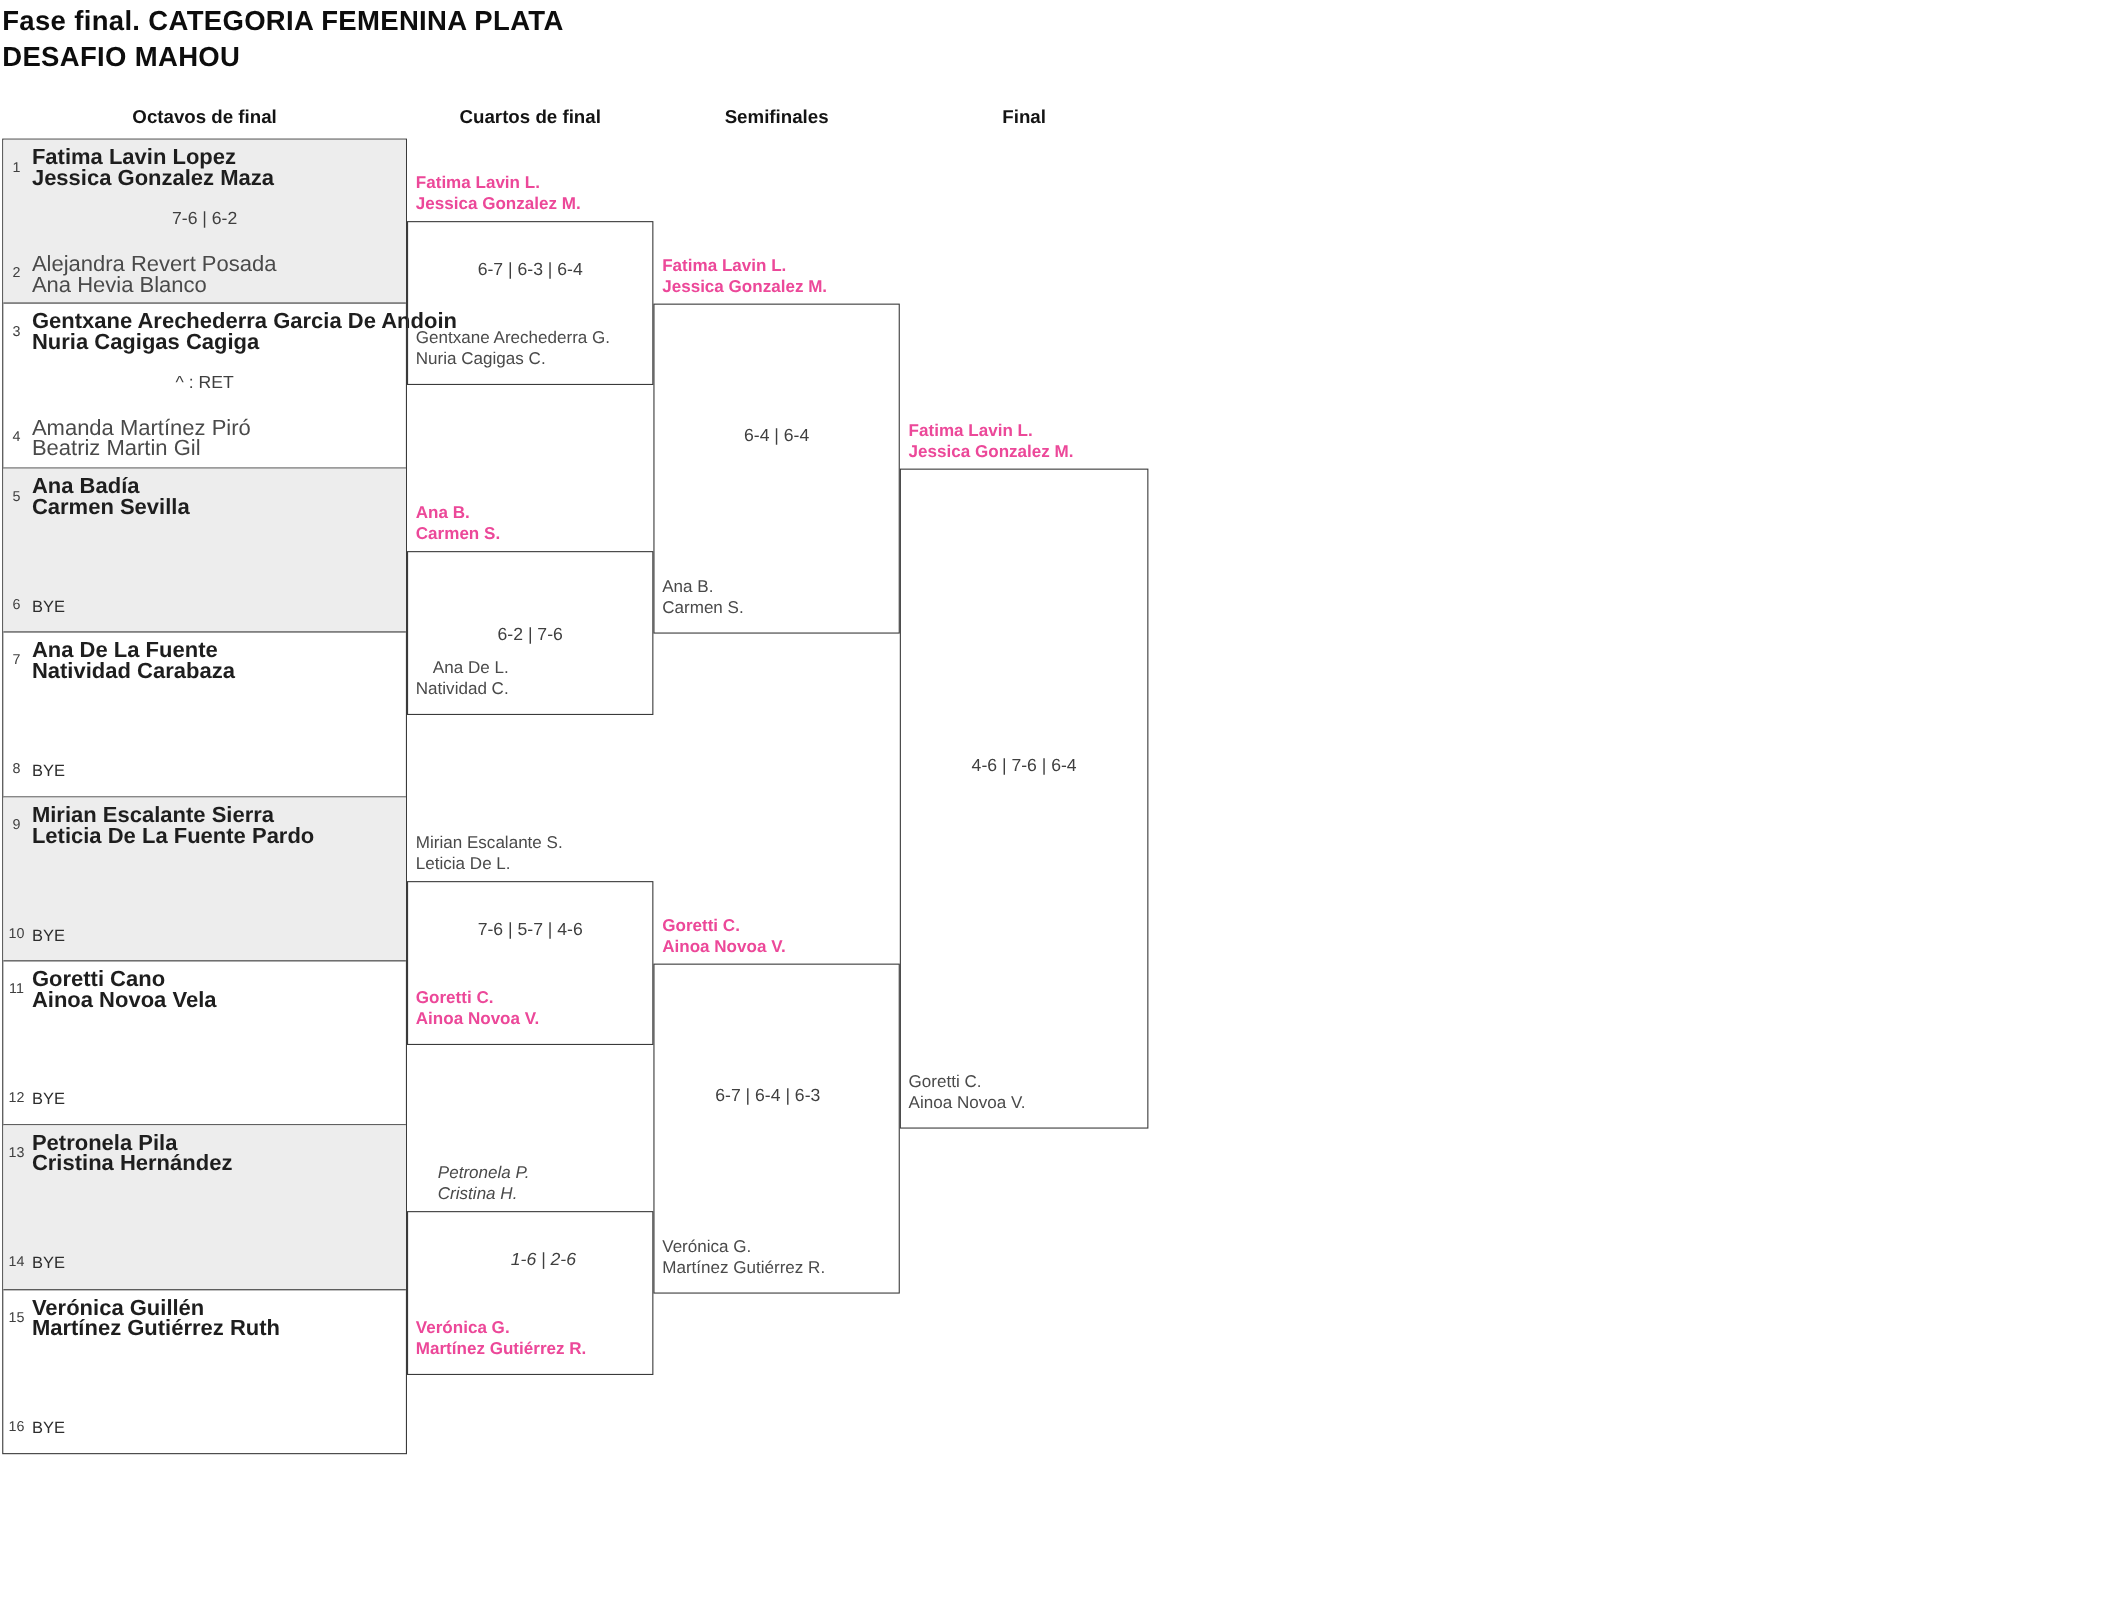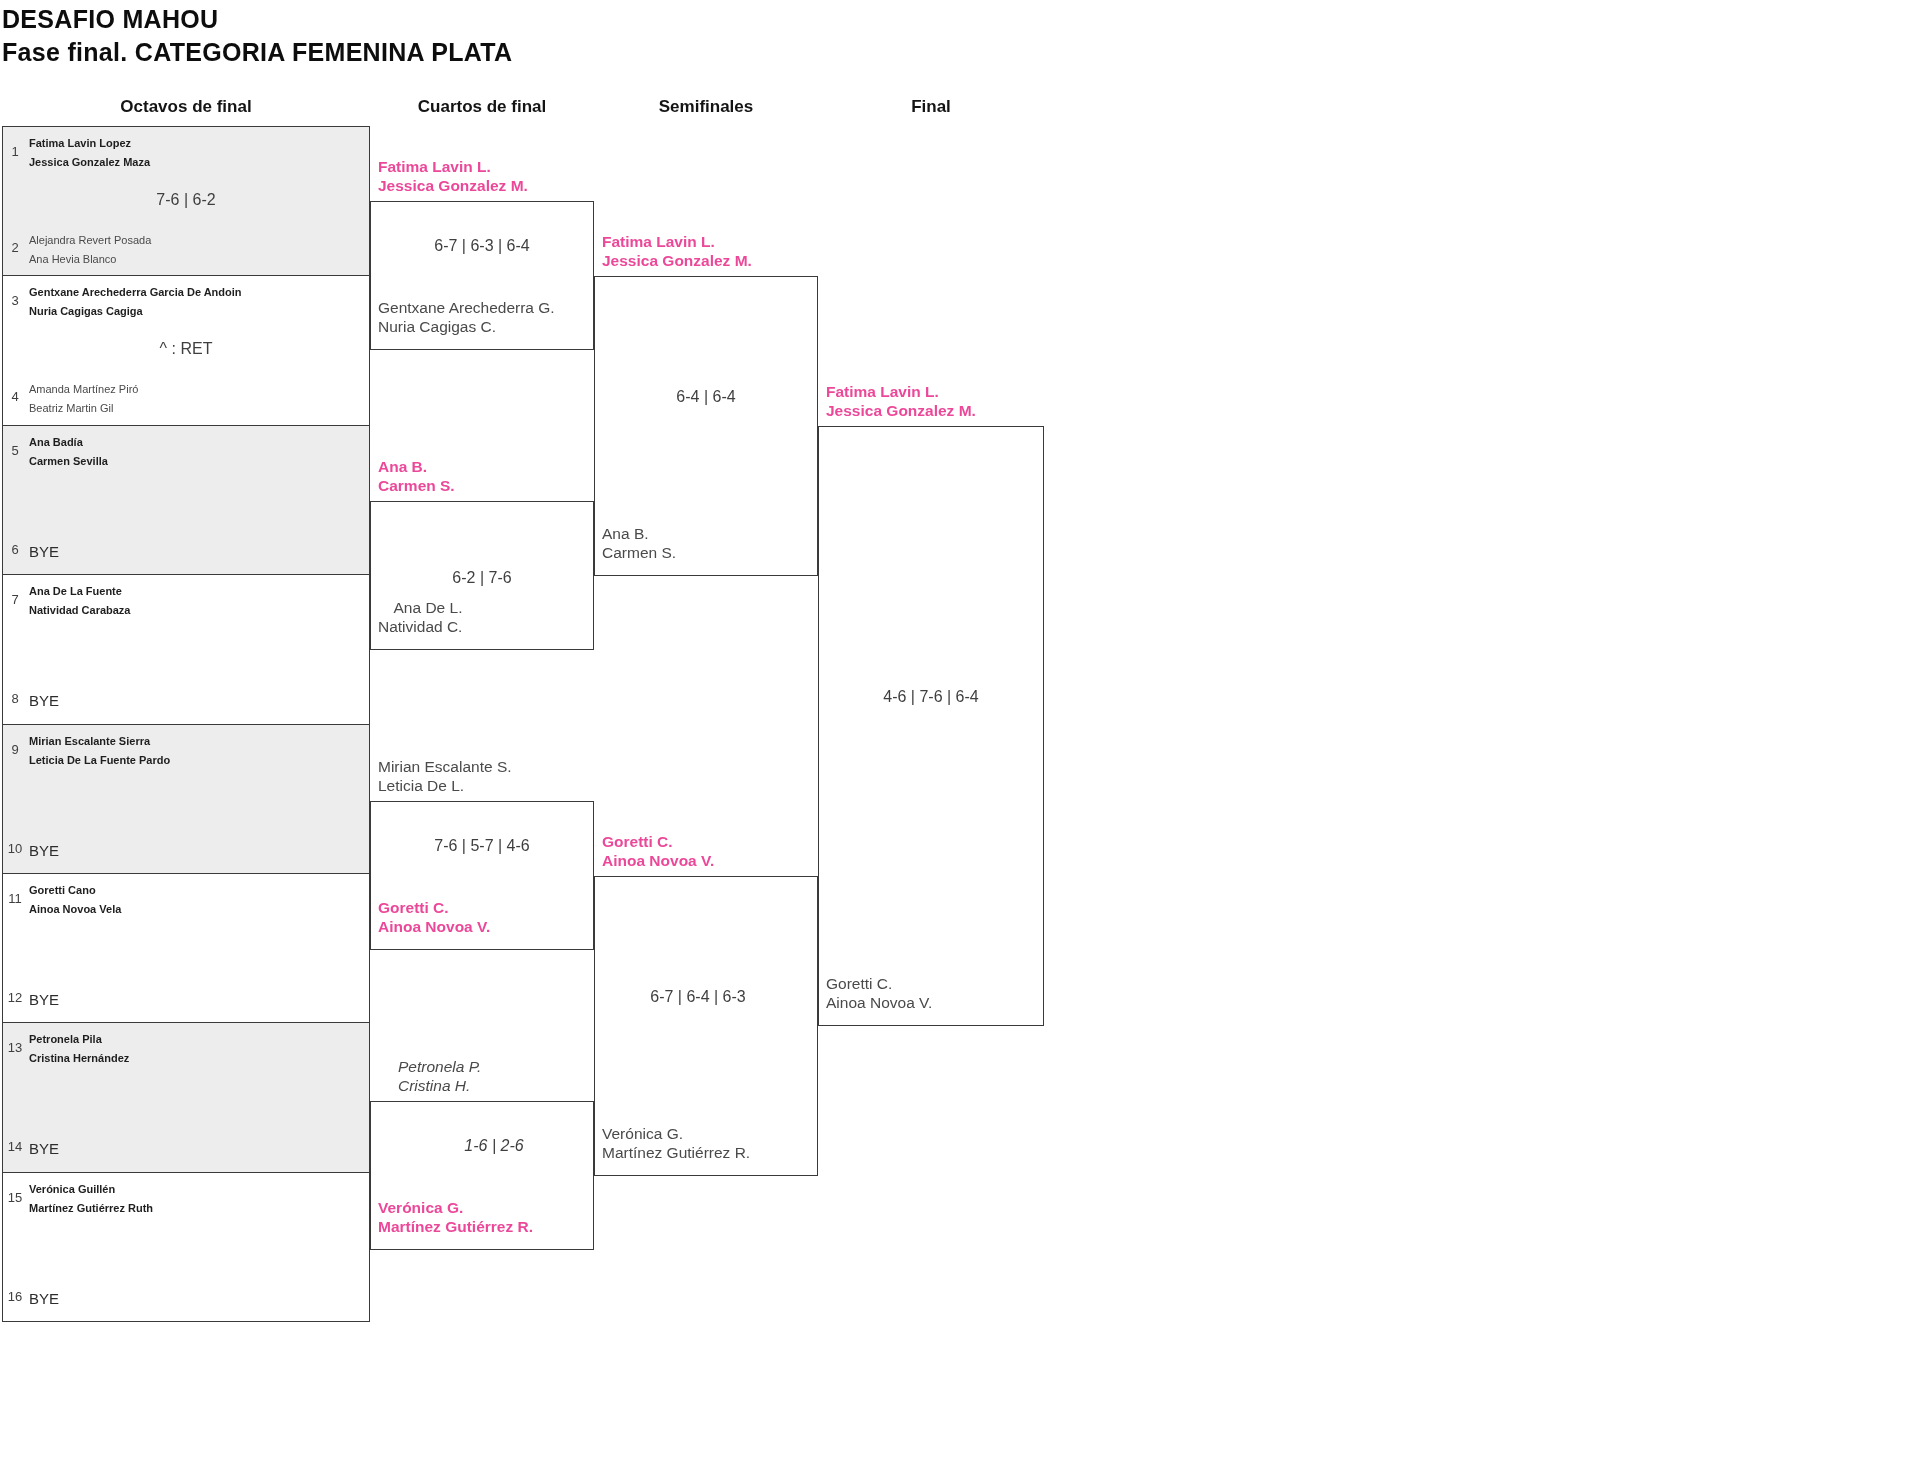--- a/index.html
+++ b/index.html
@@ -17,21 +17,21 @@
                font-weight:700; letter-spacing:-1.5px; color:#76b72e; }
   
   .round-header { position:absolute; top:97px; text-align:center; font-size:17px;
                   font-weight:600; color:#141414; }
   
   .o-col { position:absolute; left:2px; top:126px; width:368px; height:1196px;
            border:1px solid #3a3a3a; box-sizing:border-box; display:flex; flex-direction:column; }
   .o-box { position:relative; flex:1 1 0; box-sizing:border-box; }
   .o-box:not(:last-child){ border-bottom:1px solid #3a3a3a; }
   .o-box.shade { background:#ededed; }
-  .team { font-size:11px; line-height:19px; color:#4a4a4a; white-space:nowrap; }
+  .team { font-size:20px; line-height:19px; color:#4a4a4a; white-space:nowrap; }
   .team.w { font-weight:700; color:#1e1e1e; }
   .seed { position:absolute; left:2px; width:20px; text-align:center; font-size:13px; color:#3f3f3f; }
   .name-top { position:absolute; left:26px; top:7px; }
   .seed-top { top:17px; }
   .o-score { position:absolute; left:0; width:100%; top:64px; text-align:center;
              font-size:16px; color:#3f3f3f; }
   .name-bot { position:absolute; left:26px; top:104px; }
   .seed-bot { top:113px; }
   .name-bye { position:absolute; left:26px; top:116px; font-size:15px; line-height:19px; color:#2d2d2d; }
   .seed-bye { top:116px; }
@@ -40,22 +40,22 @@
   .team-abs { position:absolute; font-size:15.5px; line-height:19px; color:#4a4a4a; white-space:nowrap; }
   .team-abs.w { font-weight:700; color:#ec4899; }
   .score-abs { position:absolute; text-align:center; font-size:16px; color:#3f3f3f; }
 </style>
 </head>
 <body>
 
 <div class="canvas">
 
   <div class="title">
+    <div>Fase final. CATEGORIA FEMENINA PLATA</div>
     <div>DESAFIO MAHOU</div>
-    <div>Fase final. CATEGORIA FEMENINA PLATA</div>
   </div>
 
 
   <div class="round-header" style="left:2px; width:368px;">Octavos de final</div>
   <div class="round-header" style="left:370px; width:224px;">Cuartos de final</div>
   <div class="round-header" style="left:594px; width:224px;">Semifinales</div>
   <div class="round-header" style="left:818px; width:226px;">Final</div>
 
   <div class="o-col">
 

